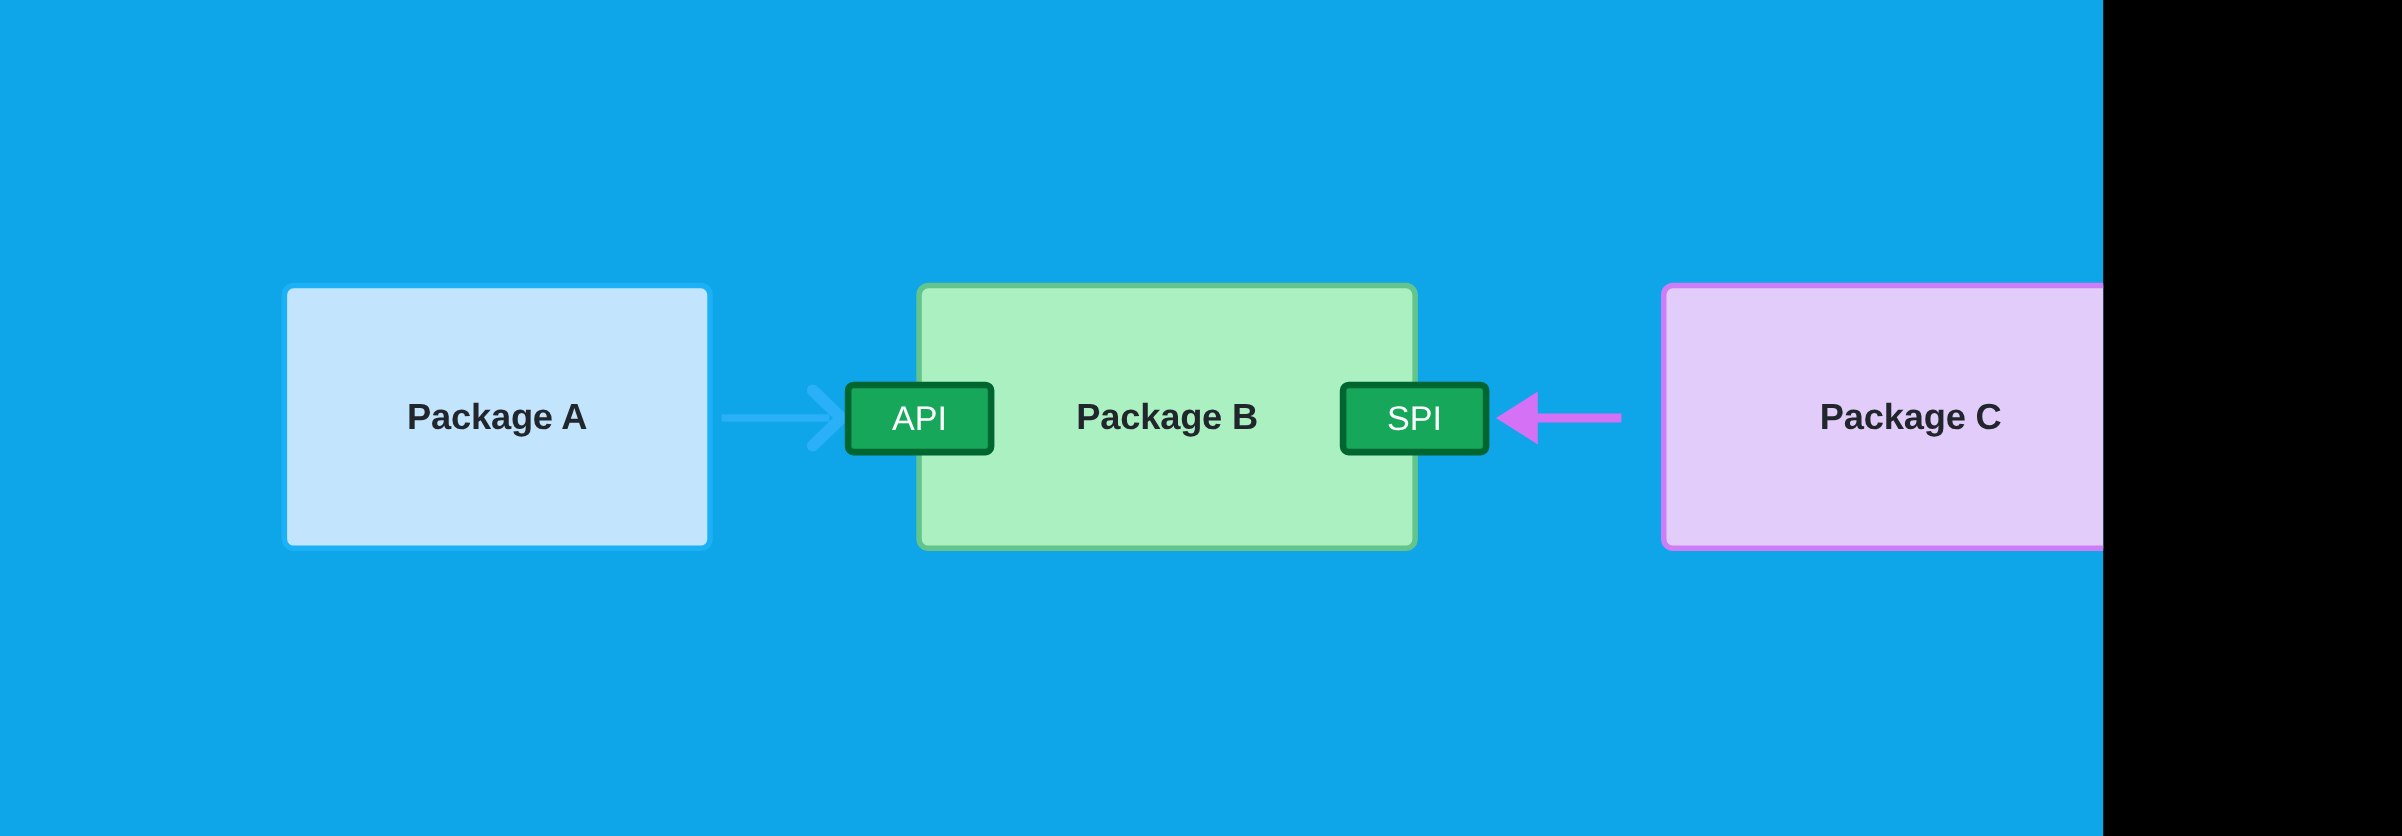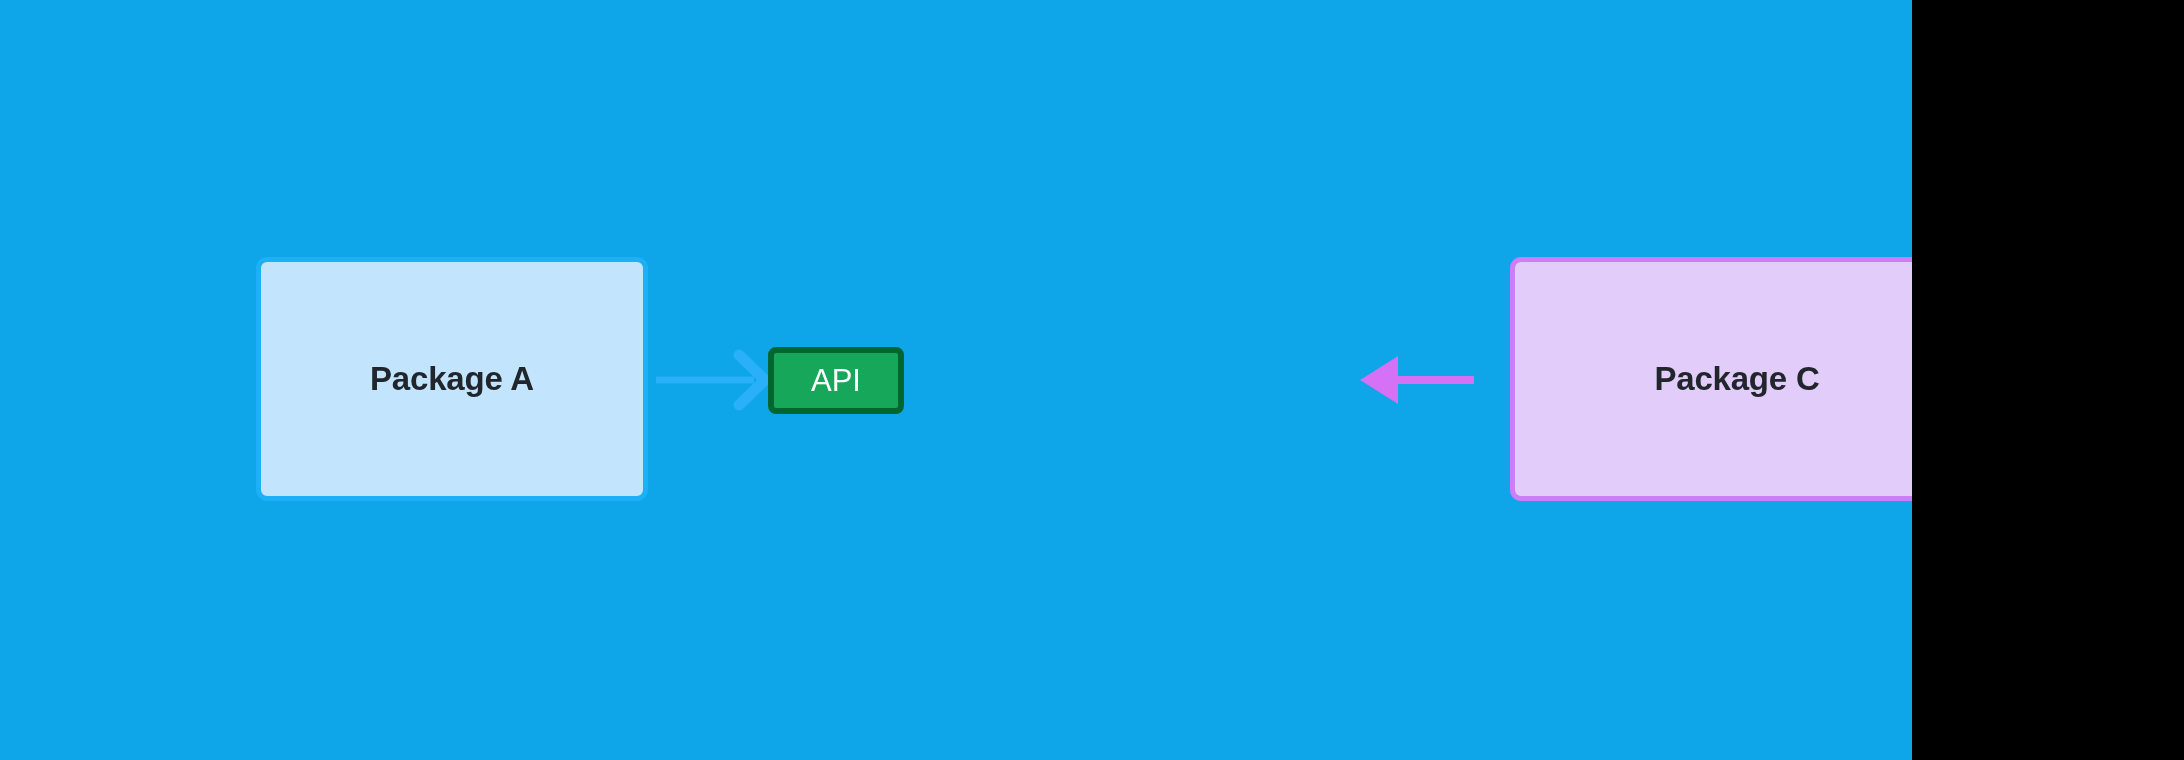--- a/index.html
+++ b/index.html
@@ -137,25 +137,31 @@
     <span class="package-label">Package A</span>
   </div>
 
   <svg class="edge-svg" id="edge-a-to-api" viewBox="0 0 125 80">
 
     <line x1="6" y1="40" x2="104" y2="40" stroke="#29b0f6" stroke-width="7"></line>
 
     <polyline points="89,15 115,40 89,65" fill="none" stroke="#29b0f6" stroke-width="11" stroke-linecap="round" stroke-linejoin="round"></polyline>
   </svg>
 
+  <div class="package-box" id="package-b">
+    <span class="package-label">Package B</span>
+  </div>
 
   <div class="interface-chip" id="api-chip">
     <span class="interface-label">API</span>
   </div>
 
+  <div class="interface-chip" id="spi-chip">
+    <span class="interface-label">SPI</span>
+  </div>
 
   <svg class="edge-svg" id="edge-c-to-spi" viewBox="0 0 128 80">
 
     <line x1="122" y1="40" x2="36" y2="40" stroke="#d471f5" stroke-width="8"></line>
 
     <polygon points="8,40 46,16 46,64" fill="#d471f5"></polygon>
   </svg>
 
   <div class="package-box" id="package-c">
     <span class="package-label">Package C</span>

